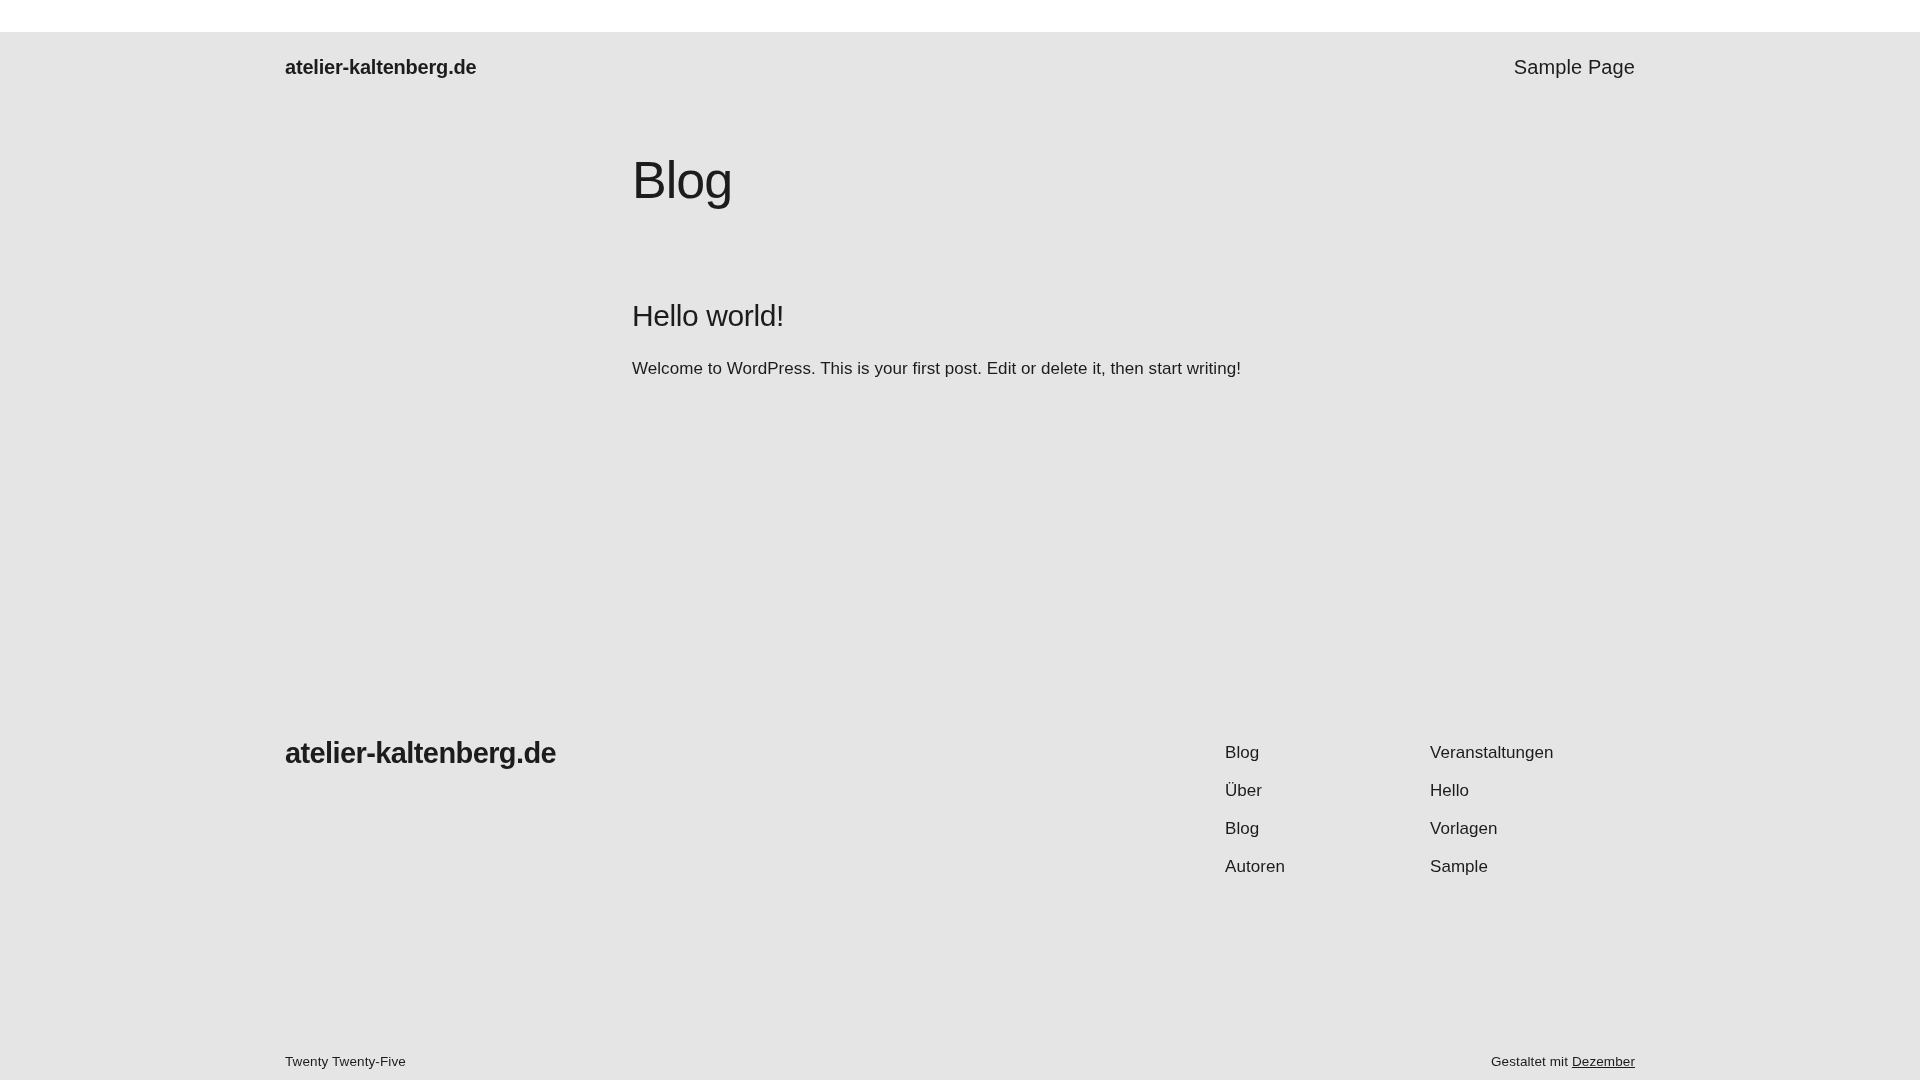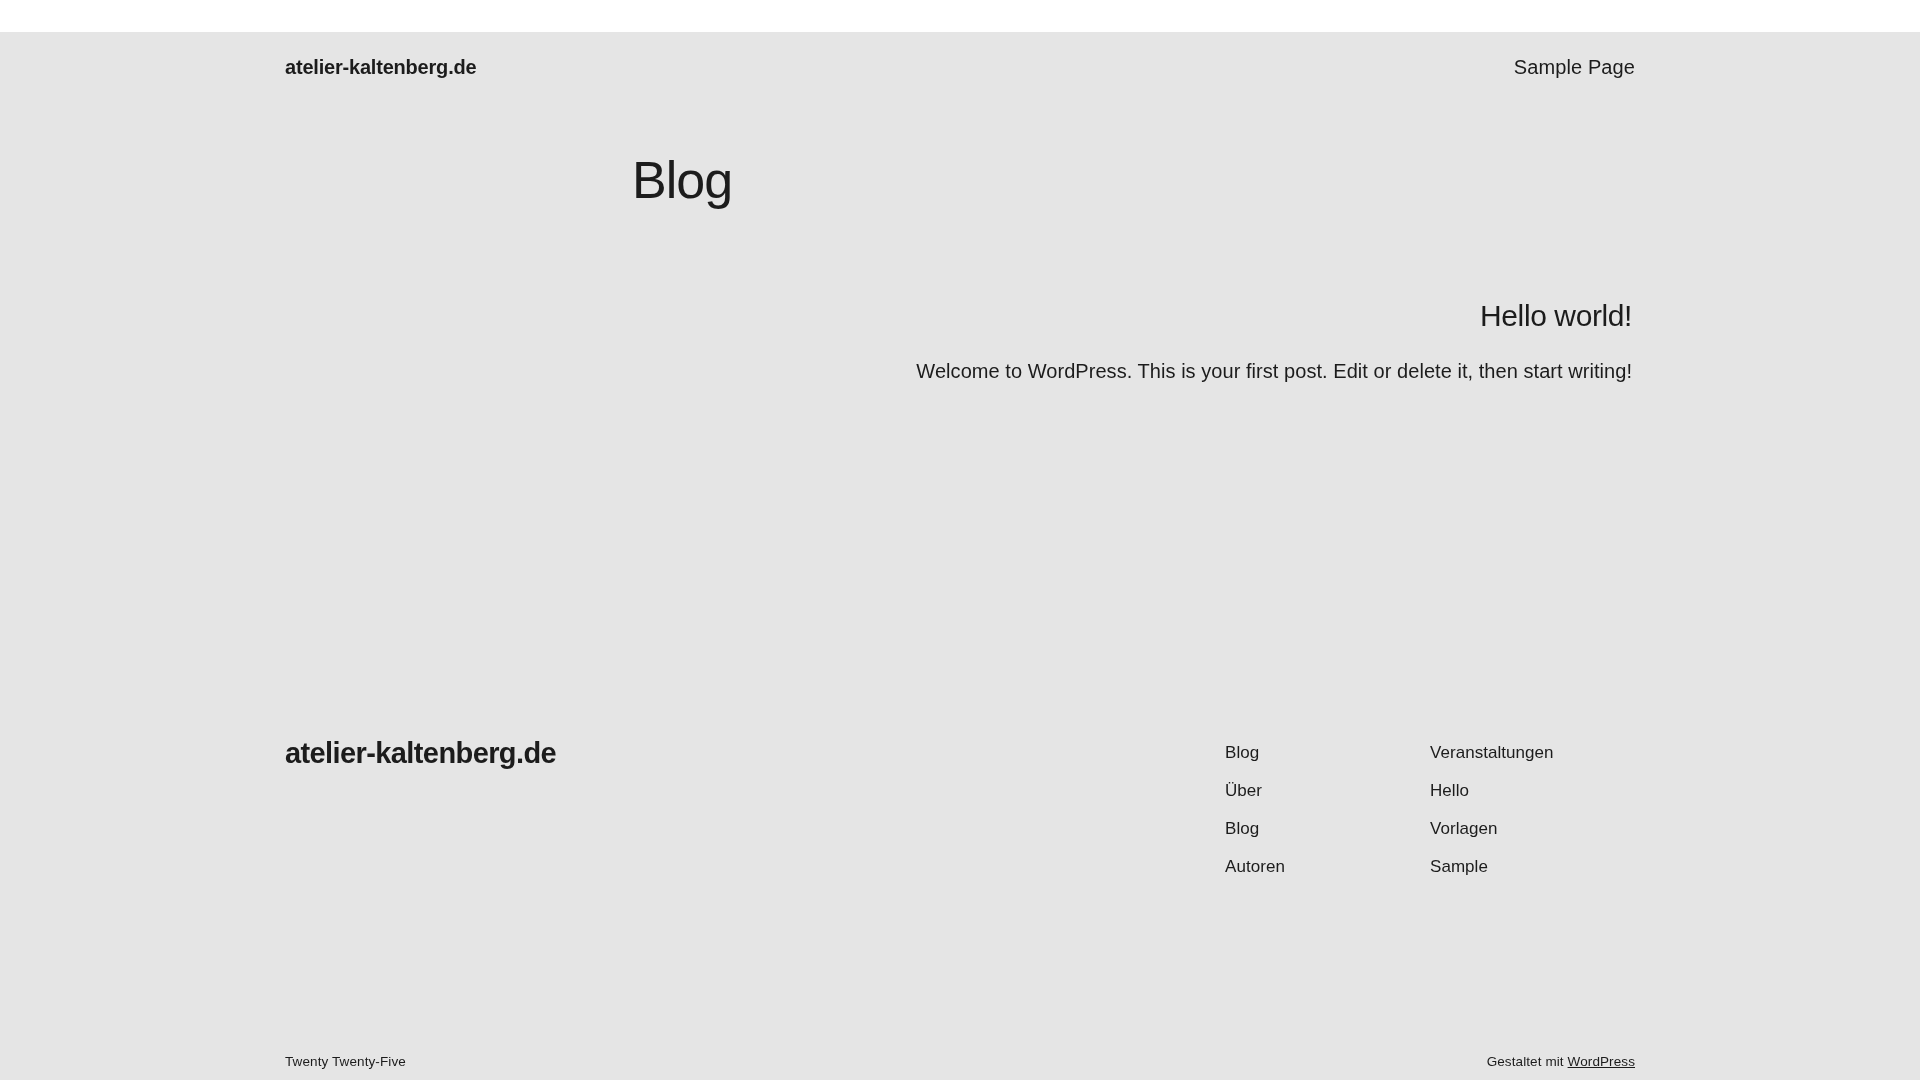--- a/index.html
+++ b/index.html
@@ -69,38 +69,37 @@
     font-size: 52px;
     font-weight: 400;
     line-height: 1.1;
     letter-spacing: -1px;
     margin: 0 0 90px 0;
     color: #1c1c1c;
   }
 
   .post {
     margin: 0;
-    text-align: right;
   }
 
   .post-title {
     font-size: 30px;
     font-weight: 400;
     line-height: 1.15;
     letter-spacing: -0.4px;
     margin: 0 0 22px 0;
   }
 
   .post-title a {
     color: #1c1c1c;
     text-decoration: none;
   }
 
   .post-excerpt {
-    font-size: 20px;
+    font-size: 17px;
     line-height: 1.5;
     letter-spacing: 0.05px;
     margin: 0 0 28px 0;
     color: #1c1c1c;
   }
 
   .post-date {
     font-size: 13.5px;
     color: #45454a;
     letter-spacing: 0.1px;
@@ -218,18 +217,18 @@
           <a class="footer-link" href="#">Hello</a>
           <a class="footer-link" href="#">Vorlagen</a>
           <a class="footer-link" href="#">Sample</a>
         </div>
       </div>
     </div>
 
     <div class="footer-bottom">
       <div class="footer-credit">Twenty Twenty-Five</div>
       <div class="footer-designed">
-        <span>Gestaltet mit </span><a href="#">WordPress</a>
+        <span>Gestaltet mit </span><a href="#">Dezember</a>
       </div>
     </div>
   </footer>
 
 </div>
 
 </body></html>

